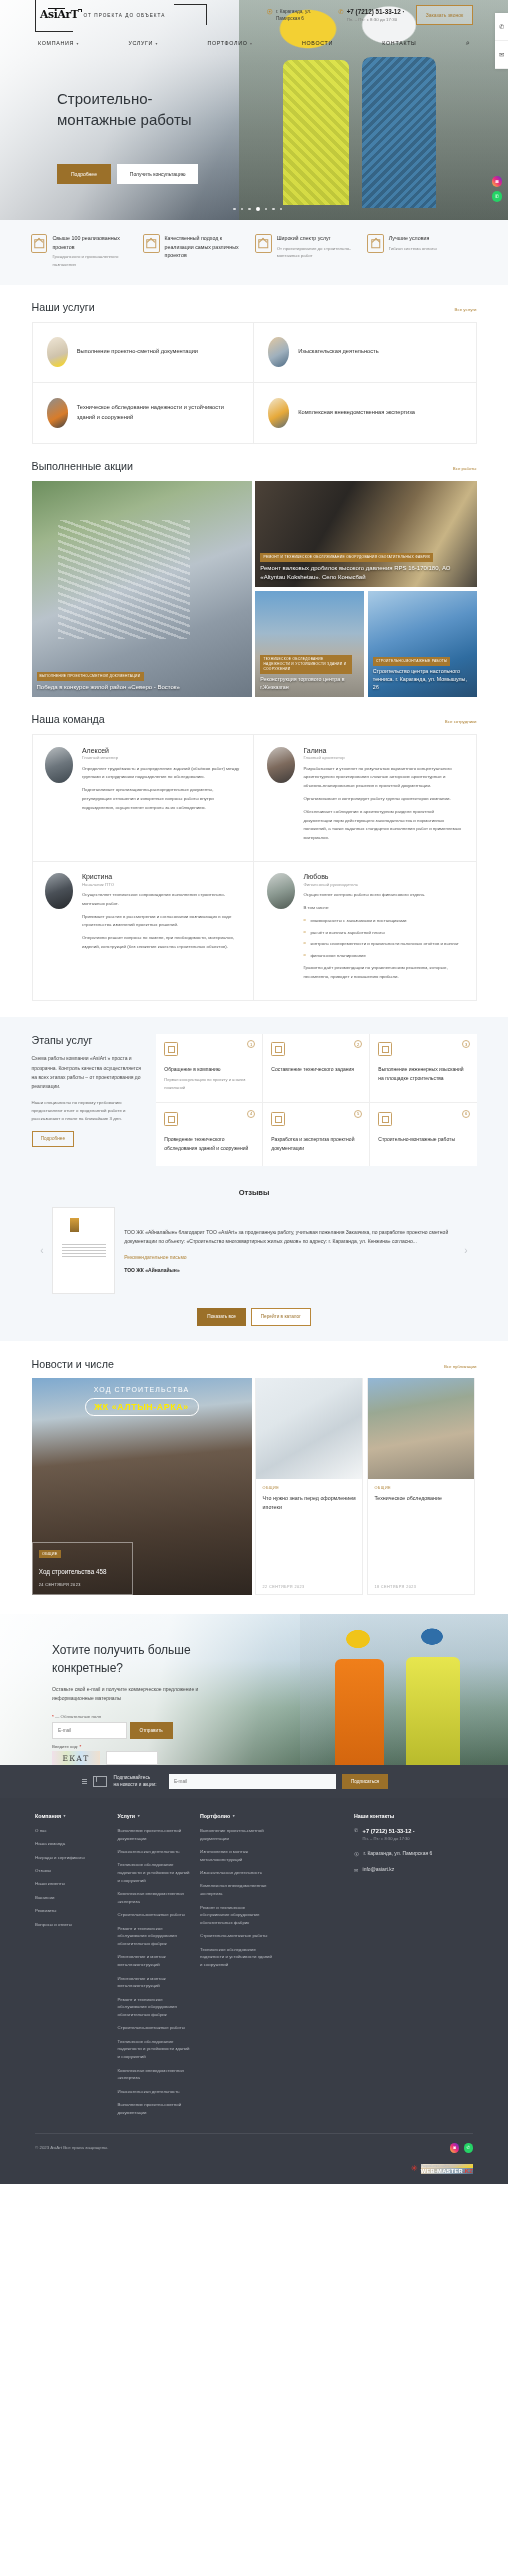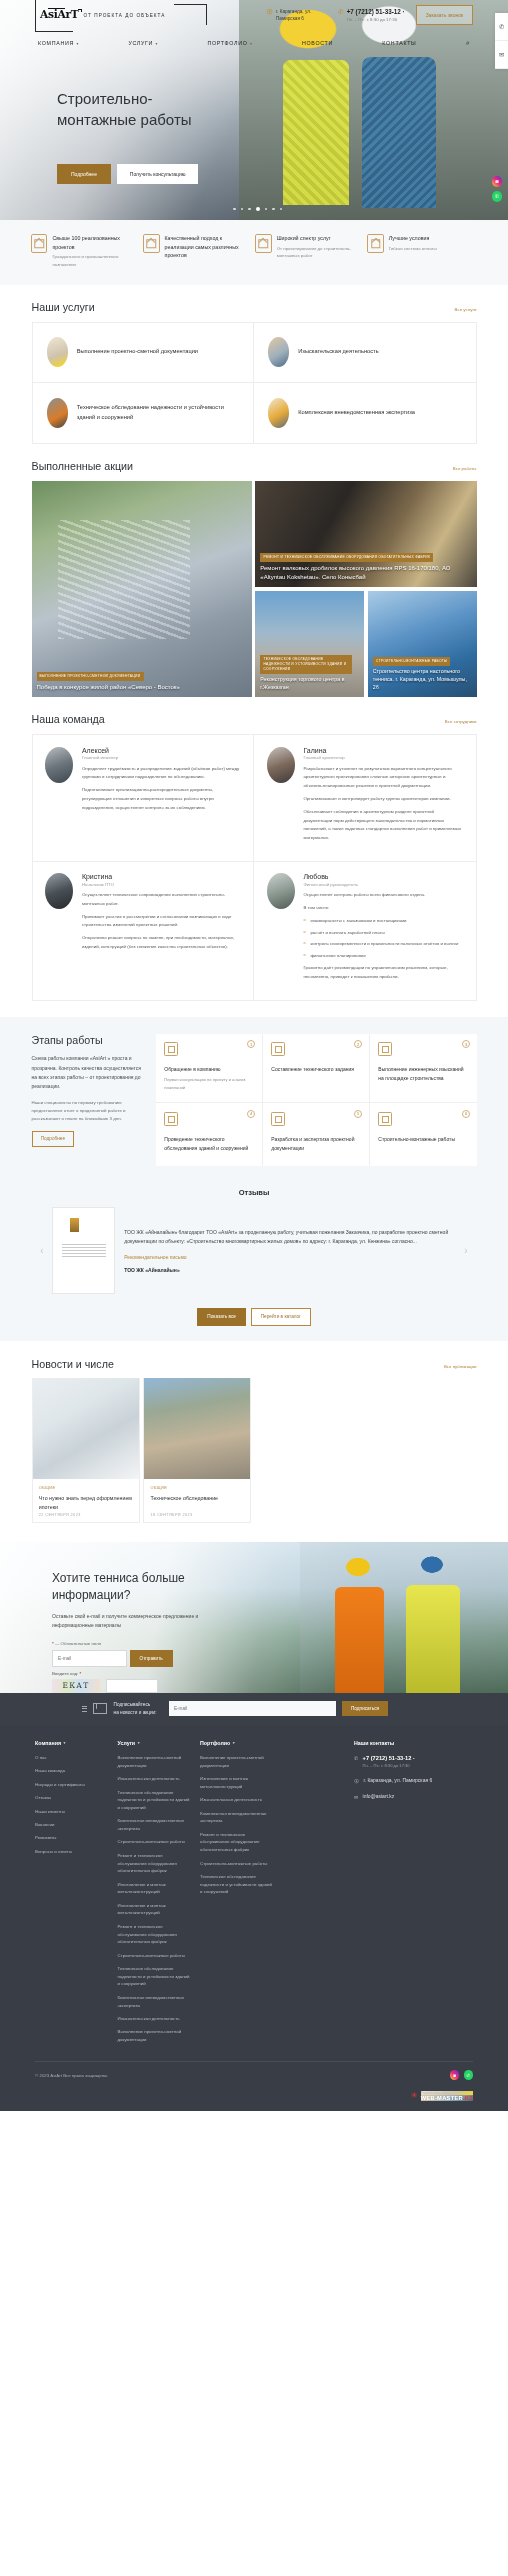--- a/index.html
+++ b/index.html
@@ -551,21 +551,21 @@
         </div>
       </div>
 
     </div>
   </div>
 
   <div class="stages">
     <div class="container">
       <div class="stages-inner">
         <div class="stages-left">
-          <h2>Этапы работы</h2>
+          <h2>Этапы услуг</h2>
           <p>Схема работы компании «AsiArt » проста и прозрачна. Контроль качества осуществляется на всех этапах работы – от проектирования до реализации.</p>
           <p class="sm">Наши специалисты по первому требованию предоставляют отчет о проделанной работе и рассказывают о плане на ближайшие 3 дня.</p>
           <button class="btn-more">Подробнее</button>
         </div>
         <div class="stages-grid">
           <div class="stage">
             <div class="stage-num">1</div>
             <div class="stage-ic"></div>
             <h5>Обращение в компанию</h5>
             <p>Первая консультацию по проекту и анализ пожеланий</p>
@@ -625,20 +625,31 @@
     </div>
   </div>
 
   <div class="container section">
     <div class="sec-head">
       <h2 class="sec-title">Новости и числе</h2>
       <span class="sec-link">Все публикации</span>
     </div>
     <div class="news-grid">
 
+      <div class="news-main">
+        <div class="banner">
+          <div class="l1">ХОД СТРОИТЕЛЬСТВА</div>
+          <div class="l2">ЖК «АЛТЫН-АРКА»</div>
+        </div>
+        <div class="ovl">
+          <span class="news-cat badge">ОБЩИЕ</span>
+          <div class="news-t w">Ход строительства 458</div>
+          <div class="news-date w">24 СЕНТЯБРЯ 2023</div>
+        </div>
+      </div>
 
       <div class="news-col">
         <div class="news-img n2"></div>
         <div class="news-body">
           <div class="news-cat">ОБЩИЕ</div>
           <div class="news-t">Что нужно знать перед оформлением ипотеки</div>
           <div class="news-date">22 СЕНТЯБРЯ 2023</div>
         </div>
       </div>
 
@@ -651,21 +662,21 @@
         </div>
       </div>
 
     </div>
   </div>
 
   <div class="cta">
     <div class="cta-bg"></div>
     <div class="cta-photo"></div>
     <div class="cta-inner">
-      <h2 class="cta-h">Хотите тенниса больше информации?</h2>
+      <h2 class="cta-h">Хотите получить больше конкретные?</h2>
       <p class="cta-sub">Оставьте свой e-mail и получите коммерческое предложение и информационные материалы</p>
       <div class="req-note">
         <b>*</b>
         <span>— Обязательные поля</span>
       </div>
       <div class="cta-form">
         <input type="text" placeholder="E-mail" style="">
         <button>Отправить</button>
       </div>
       <div class="cap-label">

